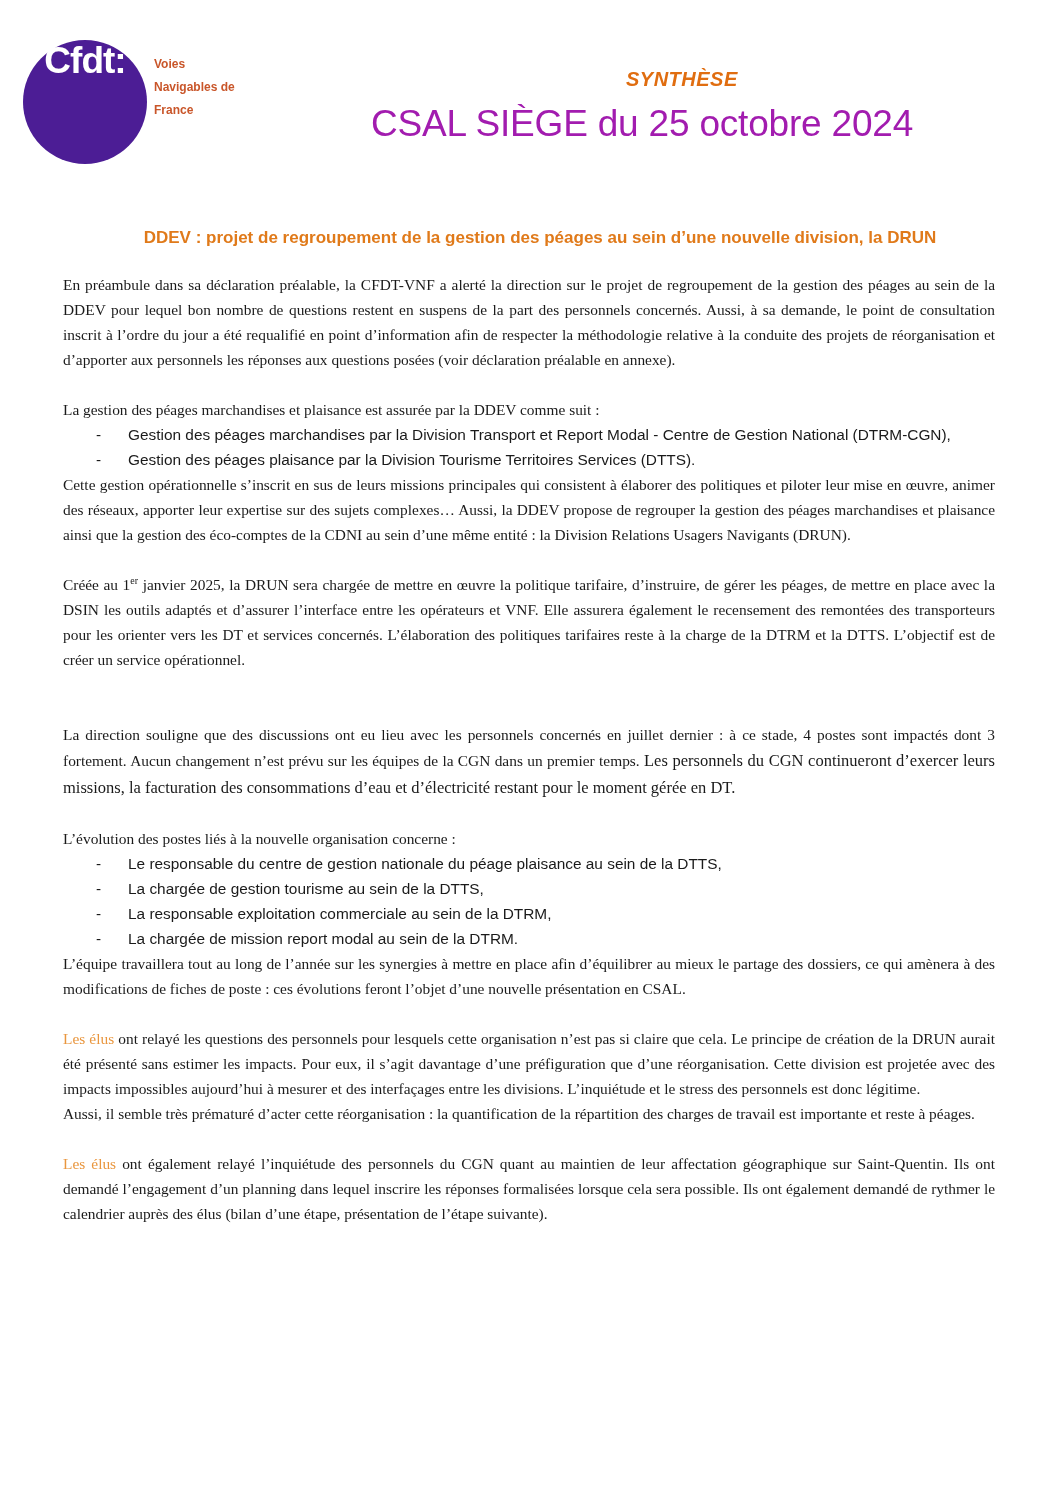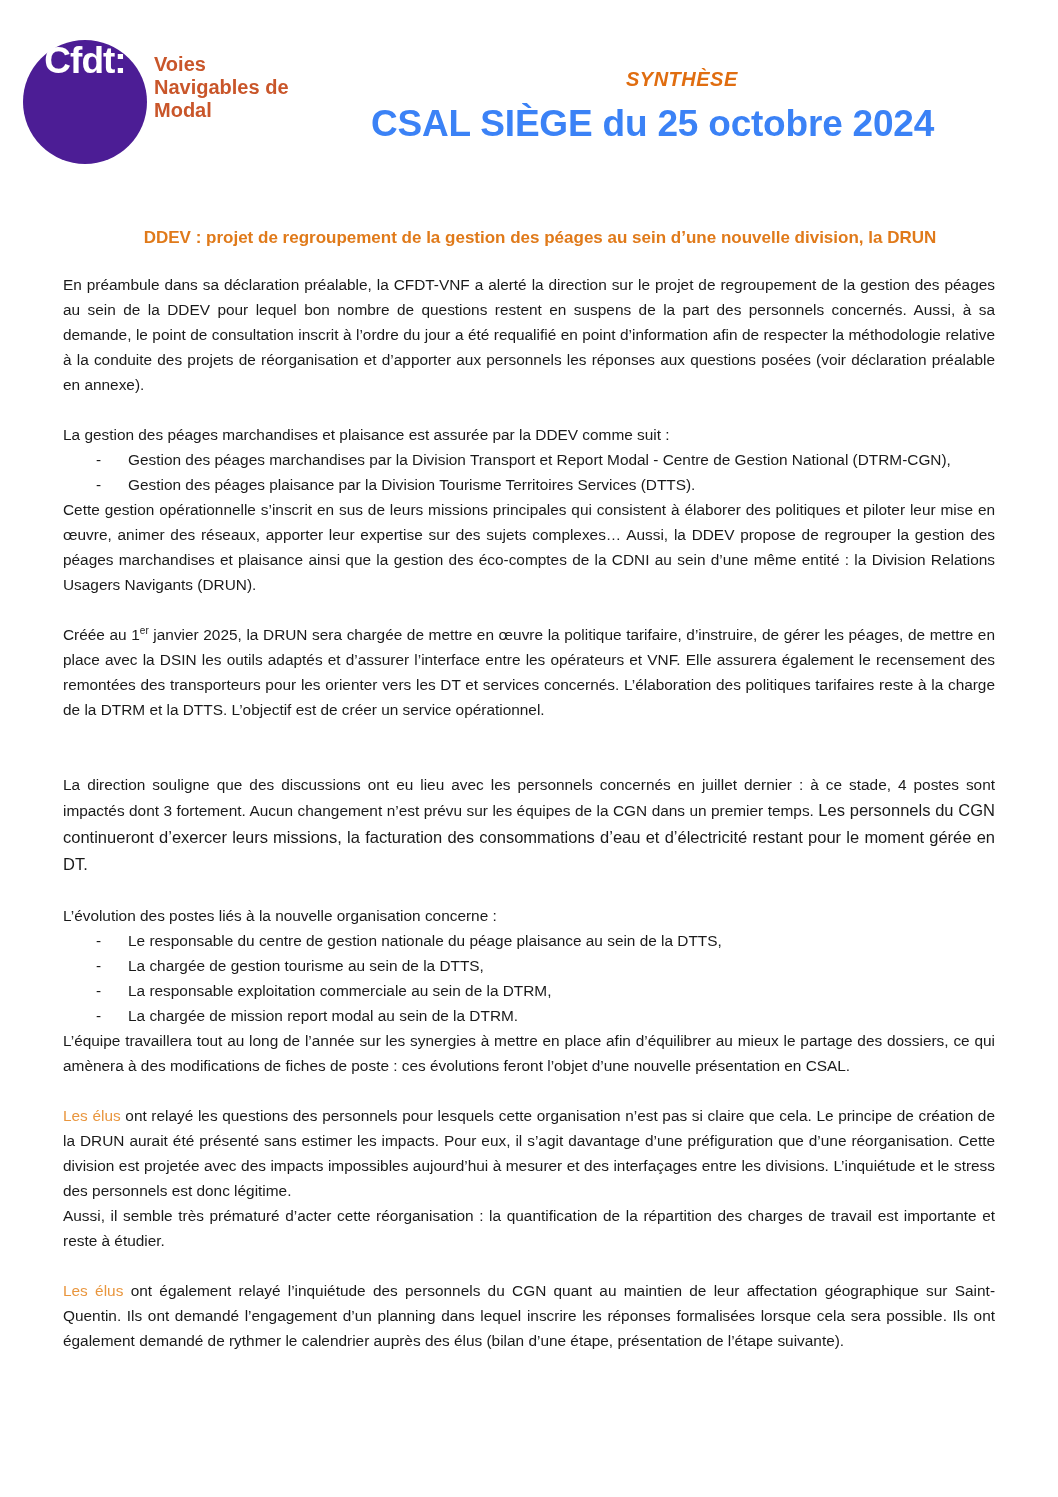--- a/index.html
+++ b/index.html
@@ -1,43 +1,43 @@
 <!DOCTYPE html>
 <html><head>
 <meta charset="utf-8">
 <style>
   html, body { margin: 0; padding: 0; background: #ffffff; }
   body { width: 1058px; height: 1497px; position: relative; overflow: hidden; font-family: "Liberation Sans", sans-serif; color: #1a1a1a; }
   .logo-circle { position: absolute; left: 23px; top: 40px; width: 124px; height: 124px; border-radius: 50%; background: #4c1d95; display: flex; justify-content: center; }
   .logo-text { color: #ffffff; font-family: "Liberation Sans", sans-serif; font-weight: bold; font-size: 37px; letter-spacing: -1px; }
-  .org-name { position: absolute; left: 154px; top: 53px; color: #c9562a; font-weight: bold; font-size: 20px; line-height: 23px; }
+  .org-name { position: absolute; left: 154px; top: 53px; color: #c9562a; font-weight: bold; font-size: 12px; line-height: 23px; }
   .org-name div { white-space: nowrap; }
   .synthese { position: absolute; left: 626px; top: 68px; color: #e06d10; font-weight: bold; font-style: italic; font-size: 20px; letter-spacing: 0.5px; text-align: center; }
-  .main-title { position: absolute; left: 371px; top: 103px; color: #3b82f6; font-weight: bold; font-size: 37px; white-space: nowrap; letter-spacing: -0.2px; }
+  .main-title { position: absolute; left: 371px; top: 103px; color: #a21caf; font-weight: normal; font-size: 37px; white-space: nowrap; letter-spacing: -0.2px; }
   .section-title { position: absolute; left: 60px; width: 960px; top: 228px; text-align: center; color: #e07a1a; font-weight: bold; font-size: 17px; }
   .content { position: absolute; left: 63px; width: 932px; top: 272px; font-size: 15.4px; line-height: 25px; font-family: "Liberation Sans Narrow", "Liberation Sans", sans-serif; }
-  p { margin: 0; text-align: justify; }
+  p { margin: 0; text-align: justify; font-family: Liberation Serif, serif; }
   .gap { height: 25px; }
   ul.dash { list-style: none; margin: 0; padding: 0; }
   ul.dash li { position: relative; padding-left: 65px; }
   ul.dash li .bullet { position: absolute; left: 33px; }
   .hl { color: #e9963e; }
   sup { font-size: 10px; line-height: 0; }
   .larger { font-size: 16.5px; line-height: 27px; }
 </style>
 </head>
 <body>
 
 <div class="logo-circle">
   <span class="logo-text">Cfdt:</span>
 </div>
 <div class="org-name">
   <div>Voies</div>
   <div>Navigables de</div>
-  <div>Modal</div>
+  <div>France</div>
 </div>
 
 <div class="synthese">SYNTHÈSE</div>
 <div class="main-title">CSAL SIÈGE du 25 octobre 2024</div>
 
 <div class="section-title">DDEV : projet de regroupement de la gestion des péages au sein d’une nouvelle division, la DRUN</div>
 
 <div class="content">
   <p>En préambule dans sa déclaration préalable, la CFDT-VNF a alerté la direction sur le projet de regroupement de la gestion des péages au sein de la DDEV pour lequel bon nombre de questions restent en suspens de la part des personnels concernés. Aussi, à sa demande, le point de consultation inscrit à l’ordre du jour a été requalifié en point d’information afin de respecter la méthodologie relative à la conduite des projets de réorganisation et d’apporter aux personnels les réponses aux questions posées (voir déclaration préalable en annexe).</p>
   <div class="gap"></div>
@@ -56,16 +56,16 @@
   <p>L’évolution des postes liés à la nouvelle organisation concerne :</p>
   <ul class="dash">
     <li><span class="bullet">-</span><span>Le responsable du centre de gestion nationale du péage plaisance au sein de la DTTS,</span></li>
     <li><span class="bullet">-</span><span>La chargée de gestion tourisme au sein de la DTTS,</span></li>
     <li><span class="bullet">-</span><span>La responsable exploitation commerciale au sein de la DTRM,</span></li>
     <li><span class="bullet">-</span><span>La chargée de mission report modal au sein de la DTRM.</span></li>
   </ul>
   <p>L’équipe travaillera tout au long de l’année sur les synergies à mettre en place afin d’équilibrer au mieux le partage des dossiers, ce qui amènera à des modifications de fiches de poste : ces évolutions feront l’objet d’une nouvelle présentation en CSAL.</p>
   <div class="gap"></div>
   <p><span class="hl">Les élus</span><span> ont relayé les questions des personnels pour lesquels cette organisation n’est pas si claire que cela. Le principe de création de la DRUN aurait été présenté sans estimer les impacts. Pour eux, il s’agit davantage d’une préfiguration que d’une réorganisation. Cette division est projetée avec des impacts impossibles aujourd’hui à mesurer et des interfaçages entre les divisions. L’inquiétude et le stress des personnels est donc légitime.</span></p>
-  <p>Aussi, il semble très prématuré d’acter cette réorganisation : la quantification de la répartition des charges de travail est importante et reste à étudier.</p>
+  <p>Aussi, il semble très prématuré d’acter cette réorganisation : la quantification de la répartition des charges de travail est importante et reste à péages.</p>
   <div class="gap"></div>
   <p><span class="hl">Les élus</span><span> ont également relayé l’inquiétude des personnels du CGN quant au maintien de leur affectation géographique sur Saint-Quentin. Ils ont demandé l’engagement d’un planning dans lequel inscrire les réponses formalisées lorsque cela sera possible. Ils ont également demandé de rythmer le calendrier auprès des élus (bilan d’une étape, présentation de l’étape suivante).</span></p>
 </div>
 
 </body></html>

